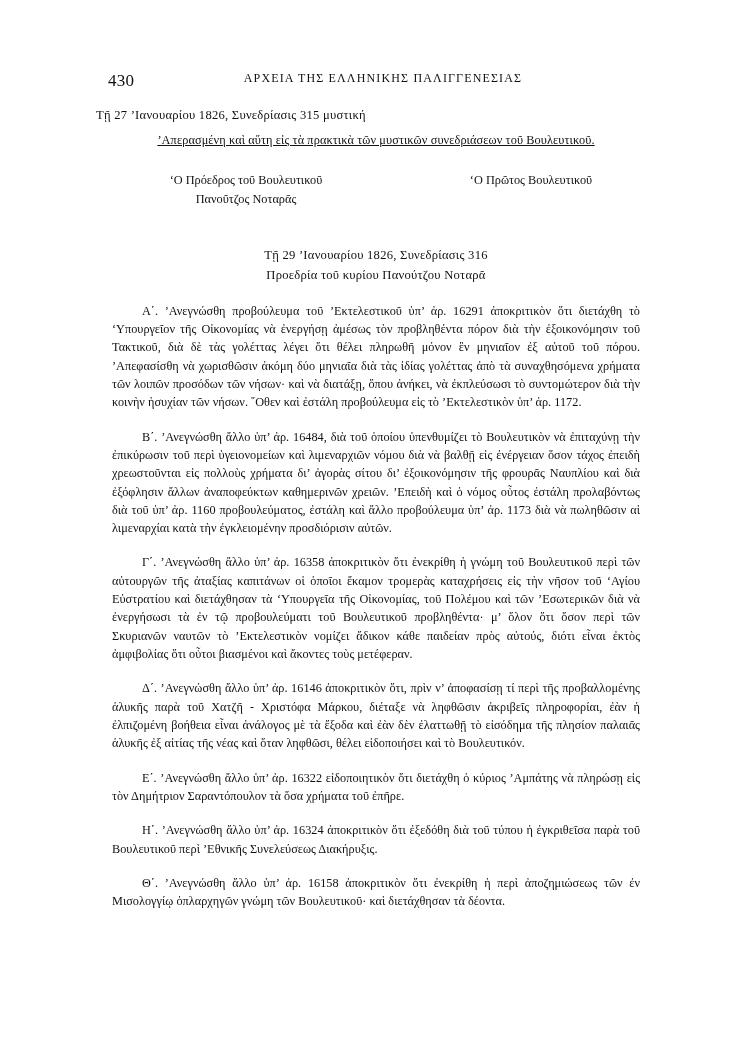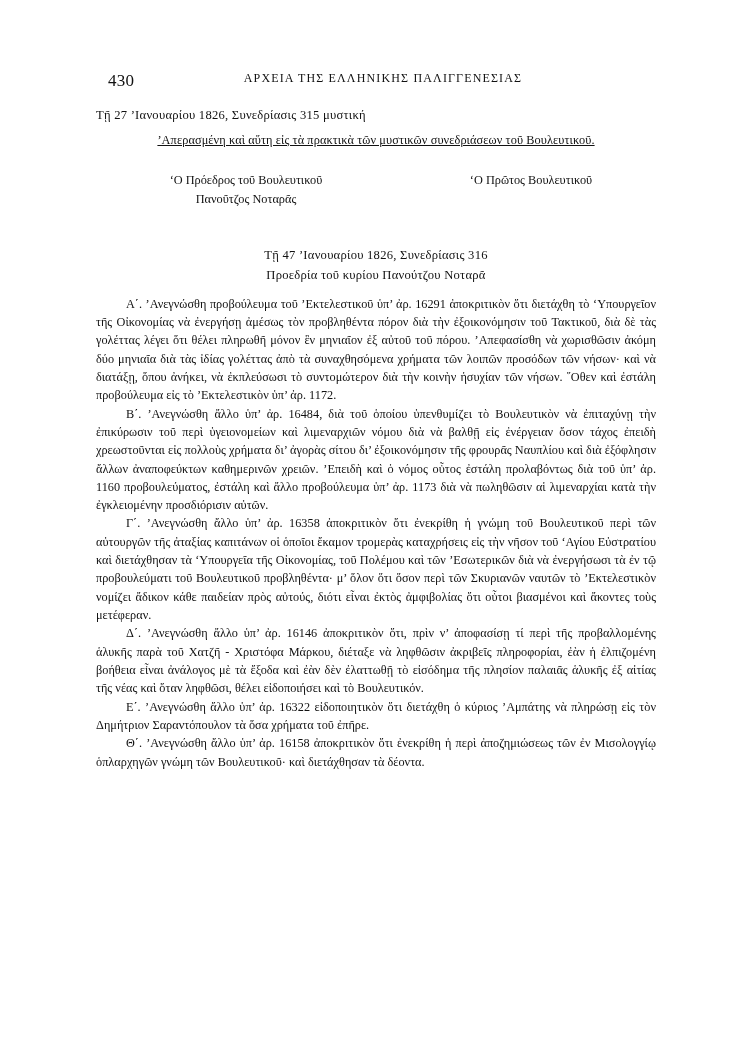--- a/index.html
+++ b/index.html
@@ -113,21 +113,21 @@
   .articles {
     margin-top: 9px;
     font-size: 12.25px;
     line-height: 1.495;
     text-align: justify;
     text-justify: inter-word;
     hyphens: manual;
     letter-spacing: 0.02px;
   }
   .article {
-    margin: 0;
+    margin: 16px;
     text-indent: 30px;
     text-align: justify;
   }
   .article:last-child { text-align: justify; }
 </style>
 </head>
 <body>
 
 <div class="page">
 
@@ -148,27 +148,28 @@
       <div class="sig-left">
         <span class="sig-name">‘Ο Πρόεδρος τοῦ Βουλευτικοῦ</span>
         <span class="sig-name">Πανοῦτζος Νοταρᾶς</span>
       </div>
       <div class="sig-right">
         <span class="sig-name">‘Ο Πρῶτος Βουλευτικοῦ</span>
       </div>
     </div>
 
     <div class="session-head-2">
-      <span class="ln">Τῇ 47 ’Ιανουαρίου 1826, Συνεδρίασις 316</span>
+      <span class="ln">Τῇ 29 ’Ιανουαρίου 1826, Συνεδρίασις 316</span>
       <span class="ln">Προεδρία τοῦ κυρίου Πανούτζου Νοταρᾶ</span>
     </div>
 
     <div class="articles">
       <p class="article">Α΄. ’Ανεγνώσθη προβούλευμα τοῦ ’Εκτελεστικοῦ ὑπ’ ἀρ. 16291  ἀποκριτικὸν ὅτι διετάχθη τὸ ‘Υπουργεῖον τῆς Οἰκονομίας νὰ ἐνεργήσῃ  ἀμέσως τὸν προβληθέντα πόρον διὰ τὴν ἐξοικονόμησιν τοῦ Τακτικοῦ, διὰ δὲ τὰς γολέττας λέγει ὅτι θέλει πληρωθῆ μόνον ἓν μηνιαῖον ἐξ αὐτοῦ τοῦ πόρου. ’Απεφασίσθη νὰ χωρισθῶσιν ἀκόμη δύο μηνιαῖα διὰ τὰς ἰδίας γολέττας ἀπὸ τὰ συναχθησόμενα χρήματα τῶν λοιπῶν προσόδων τῶν νήσων· καὶ νὰ διατάξῃ, ὅπου ἀνήκει, νὰ ἐκπλεύσωσι τὸ συντομώτερον διὰ τὴν κοινὴν ἡσυχίαν τῶν νήσων. ῞Οθεν καὶ ἐστάλη προβούλευμα εἰς τὸ ’Εκτελεστικὸν ὑπ’ ἀρ. 1172.</p>
       <p class="article">Β΄. ’Ανεγνώσθη ἄλλο ὑπ’ ἀρ. 16484, διὰ τοῦ ὁποίου ὑπενθυμίζει τὸ  Βουλευτικὸν νὰ ἐπιταχύνῃ τὴν ἐπικύρωσιν τοῦ περὶ ὑγειονομείων καὶ λιμεναρχιῶν νόμου διὰ νὰ βαλθῇ εἰς ἐνέργειαν ὅσον τάχος ἐπειδὴ  χρεωστοῦνται εἰς πολλοὺς χρήματα  δι’ ἀγορὰς σίτου δι’ ἐξοικονόμησιν τῆς φρουρᾶς Ναυπλίου καὶ διὰ ἐξόφλησιν ἄλλων ἀναποφεύκτων καθημερινῶν χρειῶν. ’Επειδὴ καὶ ὁ νόμος οὗτος ἐστάλη προλαβόντως διὰ  τοῦ ὑπ’ ἀρ. 1160 προβουλεύματος, ἐστάλη καὶ ἄλλο προβούλευμα  ὑπ’ ἀρ. 1173 διὰ νὰ πωληθῶσιν αἱ λιμεναρχίαι κατὰ τὴν ἐγκλειομένην προσδιόρισιν αὐτῶν.</p>
       <p class="article">Γ΄. ’Ανεγνώσθη ἄλλο ὑπ’ ἀρ. 16358  ἀποκριτικὸν ὅτι ἐνεκρίθη ἡ γνώμη τοῦ Βουλευτικοῦ  περὶ τῶν αὐτουργῶν τῆς  ἀταξίας καπιτάνων οἱ  ὁποῖοι ἔκαμον τρομερὰς καταχρήσεις εἰς τὴν νῆσον τοῦ ‘Αγίου Εὐστρατίου καὶ διετάχθησαν  τὰ ‘Υπουργεῖα τῆς Οἰκονομίας, τοῦ Πολέμου καὶ τῶν ’Εσωτερικῶν  διὰ νὰ ἐνεργήσωσι τὰ ἐν τῷ προβουλεύματι τοῦ Βουλευτικοῦ προβληθέντα· μ’ ὅλον ὅτι ὅσον περὶ τῶν  Σκυριανῶν ναυτῶν τὸ ’Εκτελεστικὸν νομίζει ἄδικον κάθε παιδείαν πρὸς αὐτούς, διότι εἶναι ἐκτὸς ἀμφιβολίας ὅτι οὗτοι βιασμένοι καὶ ἄκοντες τοὺς μετέφεραν.</p>
       <p class="article">Δ΄. ’Ανεγνώσθη ἄλλο ὑπ’ ἀρ. 16146  ἀποκριτικὸν ὅτι, πρὶν ν’ ἀποφασίσῃ τί περὶ τῆς προβαλλομένης ἁλυκῆς παρὰ τοῦ Χατζῆ - Χριστόφα Μάρκου, διέταξε  νὰ ληφθῶσιν ἀκριβεῖς πληροφορίαι, ἐὰν ἡ ἐλπιζομένη βοήθεια εἶναι ἀνάλογος μὲ τὰ ἔξοδα καὶ ἐὰν δὲν ἐλαττωθῇ τὸ εἰσόδημα τῆς πλησίον παλαιᾶς ἁλυκῆς ἐξ αἰτίας τῆς νέας καὶ ὅταν ληφθῶσι, θέλει εἰδοποιήσει καὶ τὸ Βουλευτικόν.</p>
       <p class="article">Ε΄. ’Ανεγνώσθη ἄλλο ὑπ’ ἀρ. 16322  εἰδοποιητικὸν  ὅτι διετάχθη ὁ κύριος ’Αμπάτης νὰ πληρώσῃ εἰς τὸν Δημήτριον Σαραντόπουλον τὰ ὅσα χρήματα τοῦ ἐπῆρε.</p>
+      <p class="article">Η΄. ’Ανεγνώσθη ἄλλο ὑπ’ ἀρ. 16324 ἀποκριτικὸν ὅτι ἐξεδόθη διὰ τοῦ τύπου ἡ ἐγκριθεῖσα παρὰ τοῦ Βουλευτικοῦ περὶ ’Εθνικῆς Συνελεύσεως  Διακήρυξις.</p>
       <p class="article">Θ΄. ’Ανεγνώσθη  ἄλλο ὑπ’ ἀρ. 16158  ἀποκριτικὸν ὅτι ἐνεκρίθη ἡ περὶ ἀποζημιώσεως τῶν ἐν Μισολογγίῳ ὁπλαρχηγῶν γνώμη τῶν Βουλευτικοῦ· καὶ διετάχθησαν τὰ δέοντα.</p>
     </div>
 
   </div>
 </div>
 
 </body></html>

